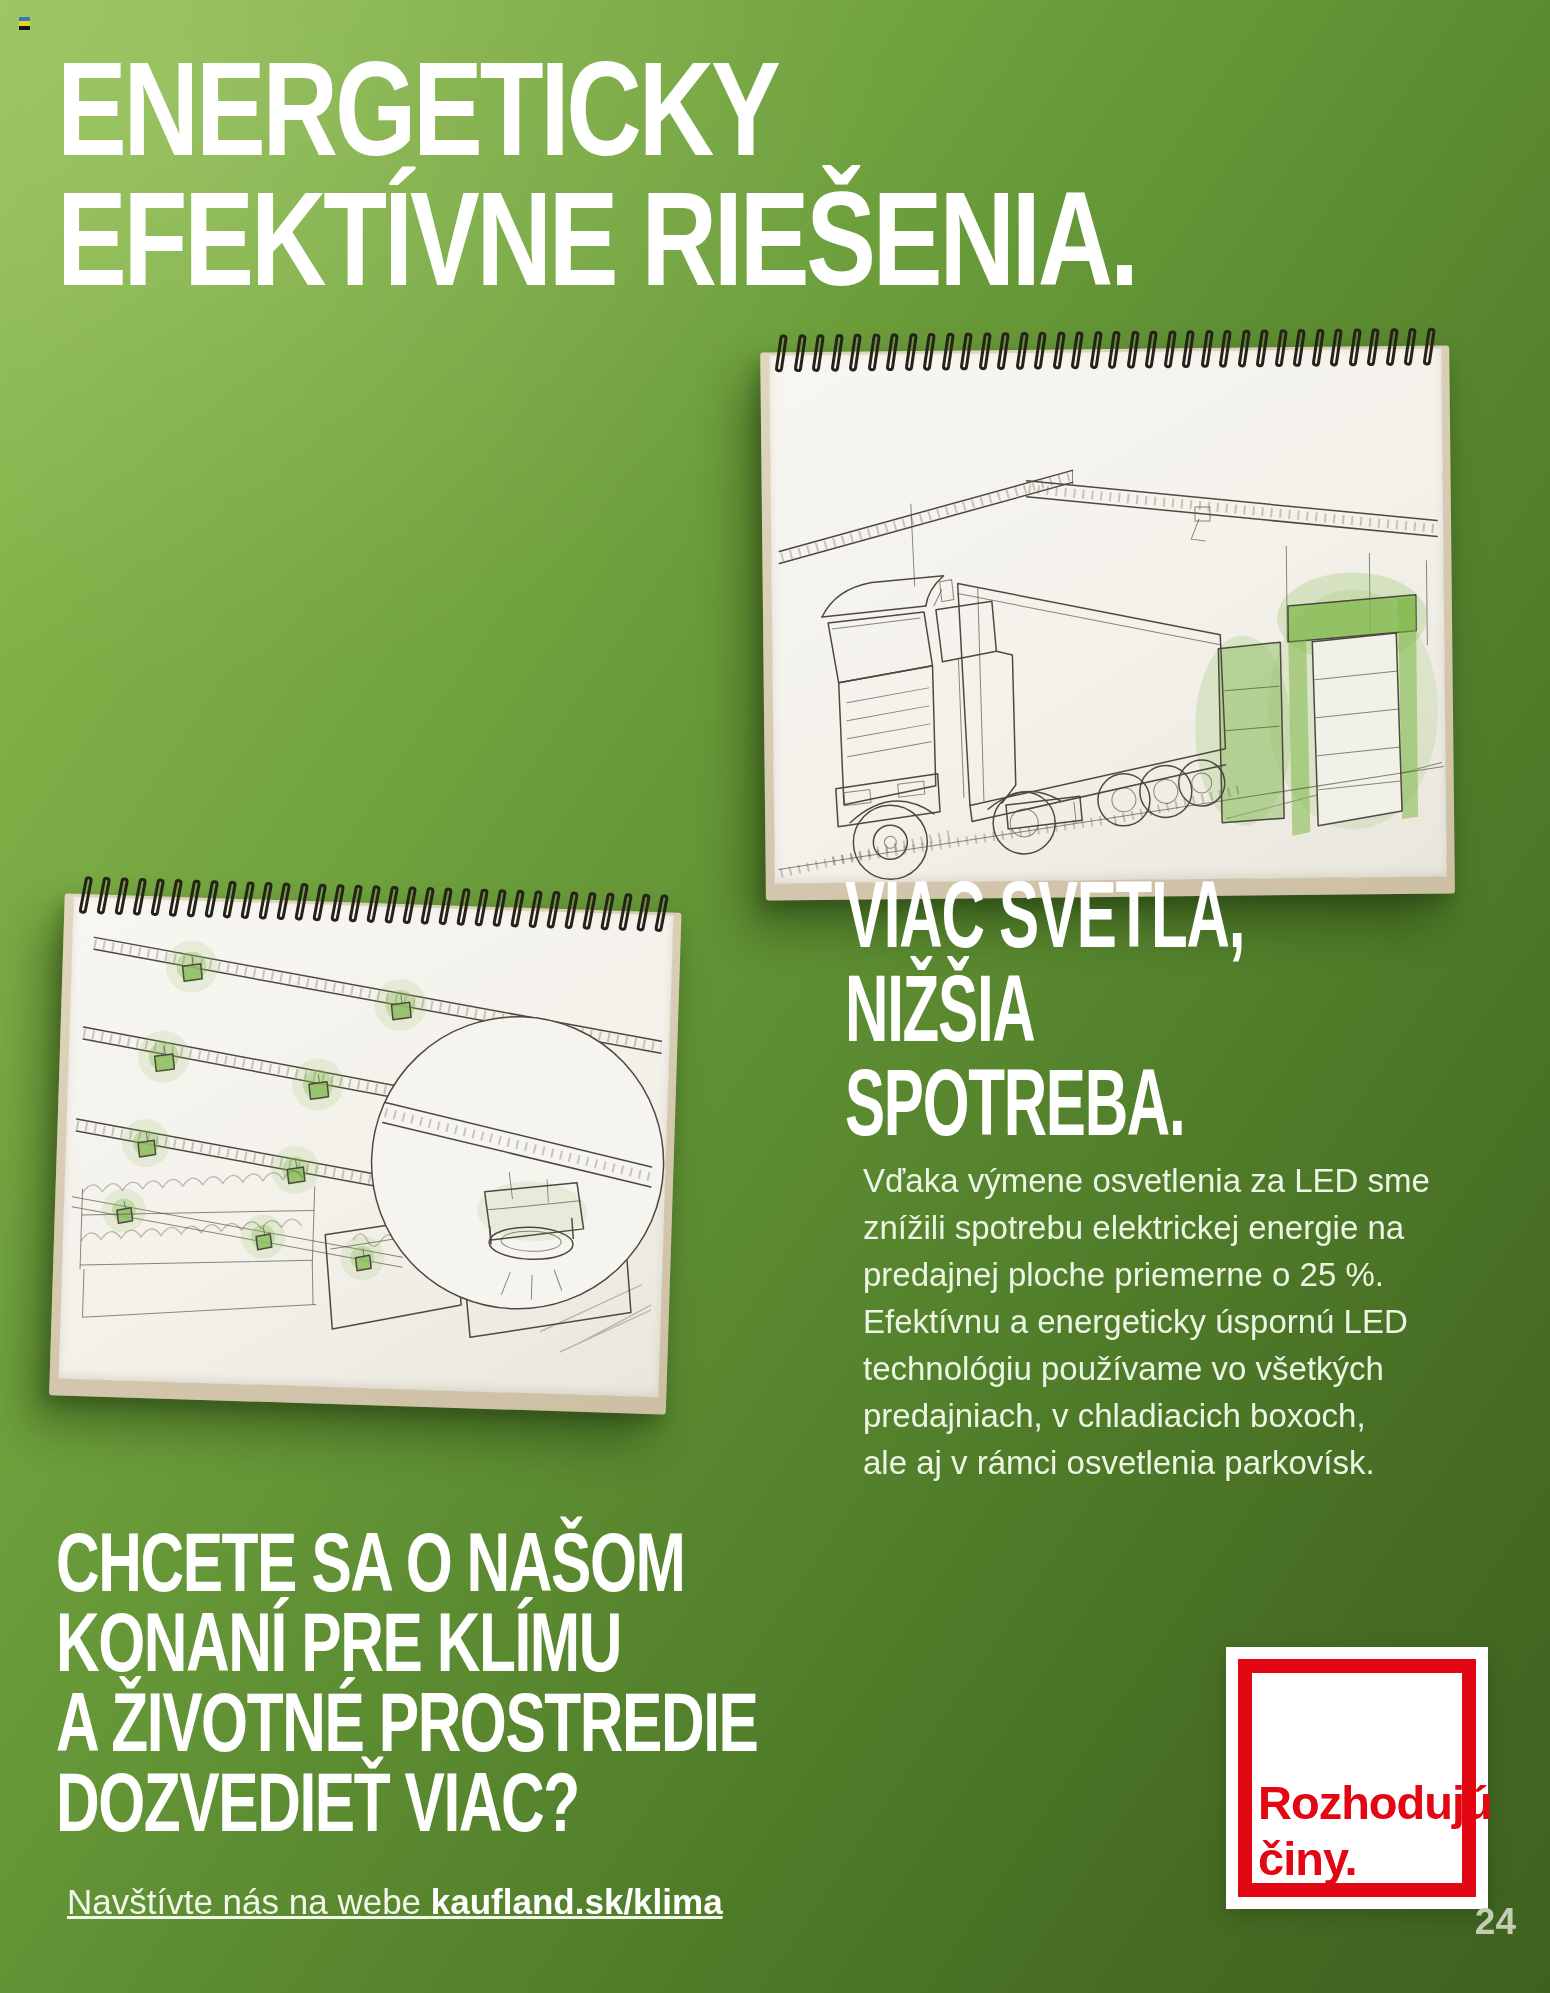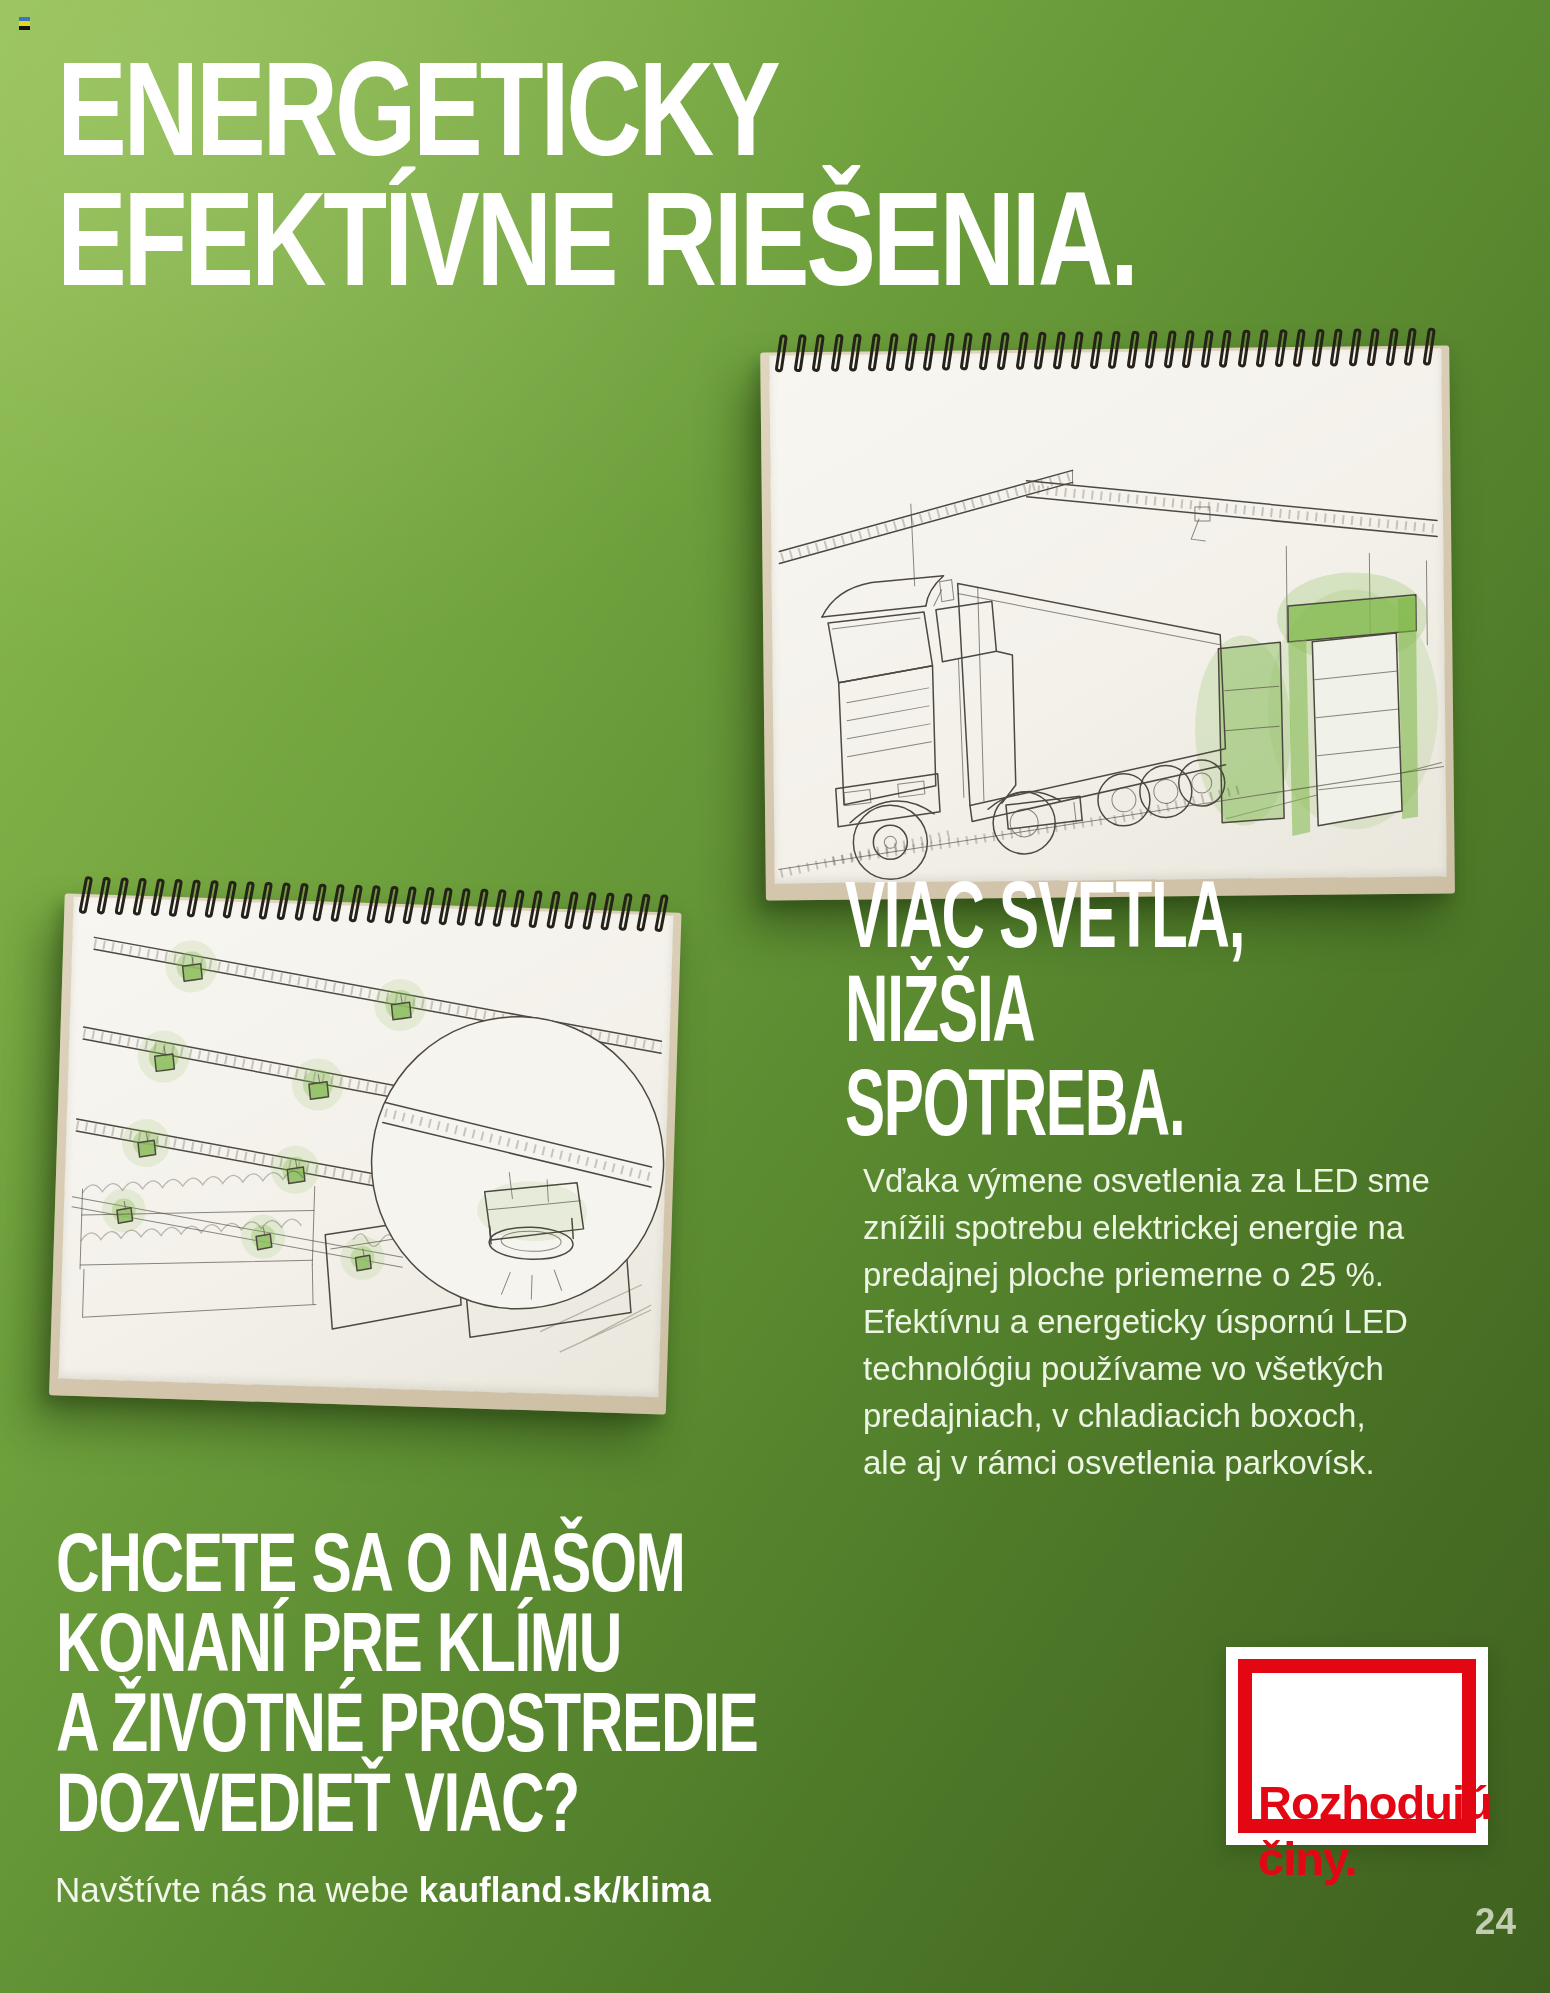--- a/index.html
+++ b/index.html
@@ -28,22 +28,22 @@
   .cta { position:absolute; left:56px; top:1522px; margin:0; color:#fff;
     font-size:84px; line-height:80px; font-weight:700; letter-spacing:-2px;
     transform:scaleX(.72); transform-origin:left top; white-space:nowrap; }
 
   .intro { position:absolute; left:48px; top:354px; margin:0; width:640px;
     font-size:33px; line-height:47.5px; color:#edf5e4; }
 
   .body-right { position:absolute; left:846px; top:1140px; margin:17px; width:660px;
     font-size:33px; line-height:47px; color:#edf5e4; }
 
-  .footer-line { position:absolute; left:55px; top:1870px; margin:0;
-    font-size:35px; color:#f1f7e9; }
+  .footer-line { position:absolute; left:55px; top:1870px; margin:12px;
+    font-size:35px; color:#f1f7e9;text-decoration:underline; }
   .footer-line .bold { font-weight:700; color:#ffffff; }
 
   .pad { position:absolute; }
   .pad-truck  { left:772px; top:352px; width:672px; height:528px; transform:rotate(-.6deg); }
   .pad-lights { left:66px;  top:906px; width:600px; height:482px; transform:rotate(1.8deg); }
   .pad-back { position:absolute; inset:-3px -8px -17px -9px; border-radius:3px;
     background:linear-gradient(160deg,#e0d5bf,#cdbfa4);
     box-shadow:-18px 28px 46px rgba(18,38,6,.42), -5px 9px 16px rgba(18,38,6,.28); }
   .paper { position:absolute; inset:0;
     background:linear-gradient(150deg,#f8f6f1 0%,#f3f1ea 55%,#e9e6dc 100%);
@@ -52,21 +52,21 @@
     display:flex; justify-content:space-between; z-index:3; }
   .coil { width:8px; height:38px; box-sizing:border-box;
     border:3px solid #262219; border-radius:5px; transform:rotate(9deg); }
 
   svg.sketch { position:absolute; inset:0; width:100%; height:100%; }
   .sk { stroke:#4e4940; fill:none; stroke-width:1.5; stroke-linecap:round; stroke-linejoin:round; }
   .sk2 { stroke:#4e4940; fill:none; stroke-width:1; opacity:.65; stroke-linecap:round; }
   .hatch { stroke:#4e4940; opacity:.28; stroke-width:9; stroke-dasharray:2 7; fill:none; }
   .hatch2 { stroke:#4e4940; opacity:.35; stroke-width:1.3; fill:none; }
 
-  .logo-box { position:absolute; left:1226px; top:1647px; width:262px; height:198px; background:#ffffff;
+  .logo-box { position:absolute; left:1226px; top:1647px; width:262px; height:262px; background:#ffffff;
     box-shadow:0 6px 18px rgba(20,40,8,.25); }
   .logo-frame { position:absolute; inset:12px; border:14px solid #e30613; }
   .logo-text { position:absolute; left:32px; top:128px; font-size:47px; line-height:56px;
     font-weight:700; color:#e30613; letter-spacing:-1px; }
 
   .page-num { position:absolute; right:34px; top:1901px; font-size:37px; font-weight:700; color:#c2cdb4; }
   .print-code { position:absolute; right:32px; top:1941px; font-size:24px;
     color:rgba(224,233,213,.62); letter-spacing:.5px; }
 </style>
 </head>

